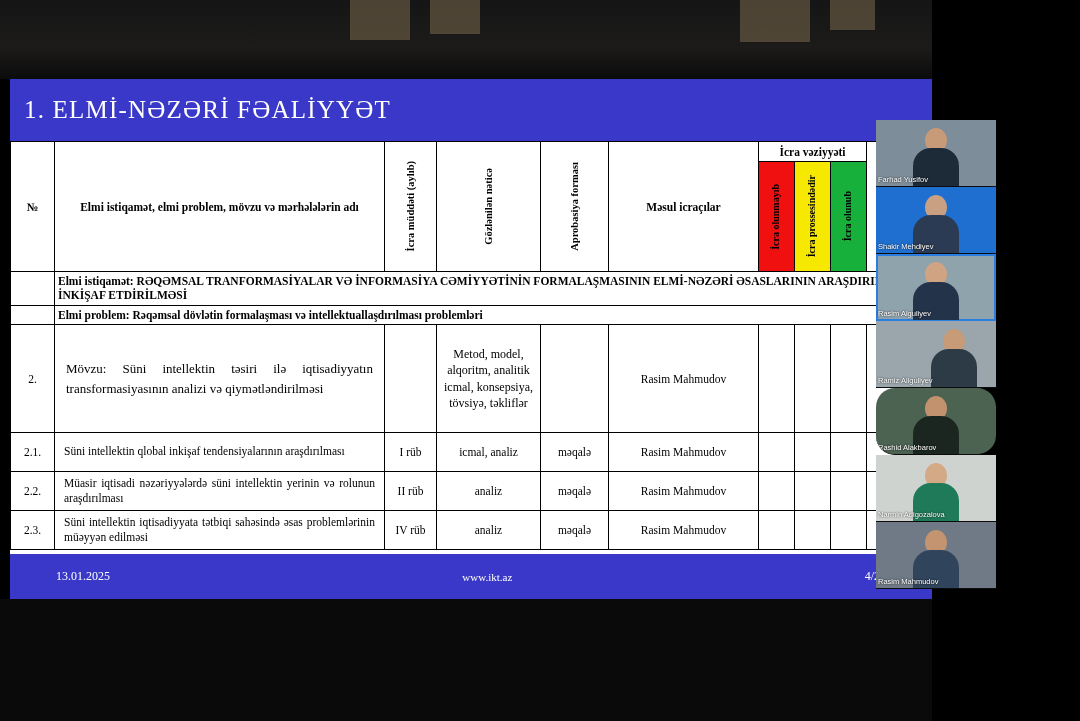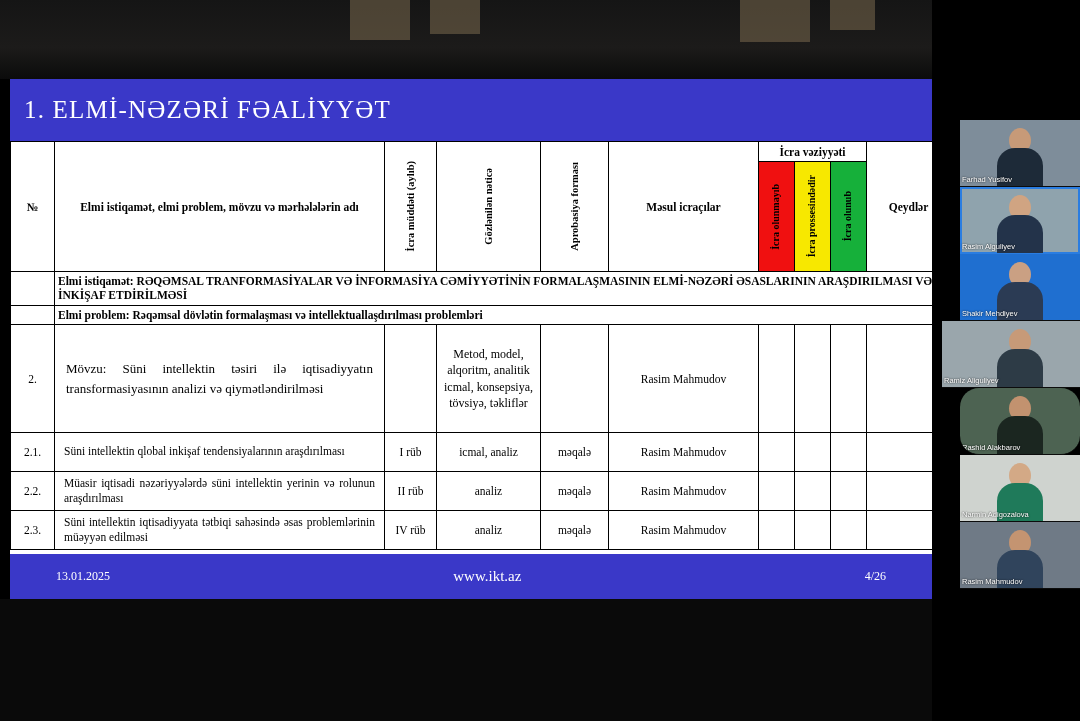--- a/index.html
+++ b/index.html
@@ -2,21 +2,21 @@
 <html><head>
 <meta charset="utf-8">
 <style>
   html, body {
     margin: 0;
     padding: 0;
     background: #000;
   }
   #screen {
     position: relative;
-    width: 1080px;
+    width: 996px;
     height: 721px;
     background: #000000;
     overflow: hidden;
     font-family: "Liberation Serif", serif;
   }
   
   #slide {
     position: absolute;
     left: 10px;
     top: 79px;
@@ -49,21 +49,21 @@
     color: #ffffff;
     font-size: 12px;
     display: flex;
     align-items: center;
     justify-content: space-between;
     box-sizing: border-box;
     padding: 0 46px;
     margin-top: 28px;
   }
   .slide-footer .center {
-    font-size: 15px;
+    font-size: 11px;
   }
   
   table.plan {
     border-collapse: collapse;
     width: 100%;
     table-layout: fixed;
     font-family: "Liberation Serif", serif;
   }
   table.plan td, table.plan th {
     border: 1px solid #000000;
@@ -124,21 +124,20 @@
   .ctr { text-align: center; }
 
   
   #participants {
     position: absolute;
     right: 0;
     top: 120px;
     width: 120px;
     display: flex;
     flex-direction: column;
-    align-items: center;
   }
   .tile {
     position: relative;
     width: 120px;
     height: 66px;
     overflow: hidden;
     border-bottom: 1px solid #0c0c0c;
   }
   .tile .name {
     position: absolute;
@@ -330,32 +329,32 @@
   </div>
 
   <div id="participants">
 
     <div class="tile" style="background:#7e8d9a;">
       <div class="head" style="background:#c79a78;"></div>
       <div class="person" style="background:#1d2a38;"></div>
       <span class="name">Farhad Yusifov</span>
     </div>
 
+    <div class="tile" style="background:#1f6fd0;">
+      <div class="head" style="background:#caa083;"></div>
+      <div class="person" style="background:#2b3b54;"></div>
+      <span class="name">Shakir Mehdiyev</span>
+    </div>
+
     <div class="tile active" style="background:#8fa3ad;">
       <div class="head" style="background:#d0a482;"></div>
       <div class="person" style="background:#23334a;"></div>
       <span class="name">Rasim Alguliyev</span>
     </div>
 
-    <div class="tile" style="background:#1f6fd0;">
-      <div class="head" style="background:#caa083;"></div>
-      <div class="person" style="background:#2b3b54;"></div>
-      <span class="name">Shakir Mehdiyev</span>
-    </div>
-
     <div class="tile" style="background:#9aa6ac;padding-left:36px;">
       <div class="head" style="background:#c79a78;"></div>
       <div class="person" style="background:#2d3b46;"></div>
       <span class="name">Ramiz Aliguliyev</span>
     </div>
 
     <div class="tile" style="background:#4d6352;border-radius:19px;">
       <div class="head" style="background:#c2926f;"></div>
       <div class="person" style="background:#1b2620;"></div>
       <span class="name">Rashid Alakbarov</span>

